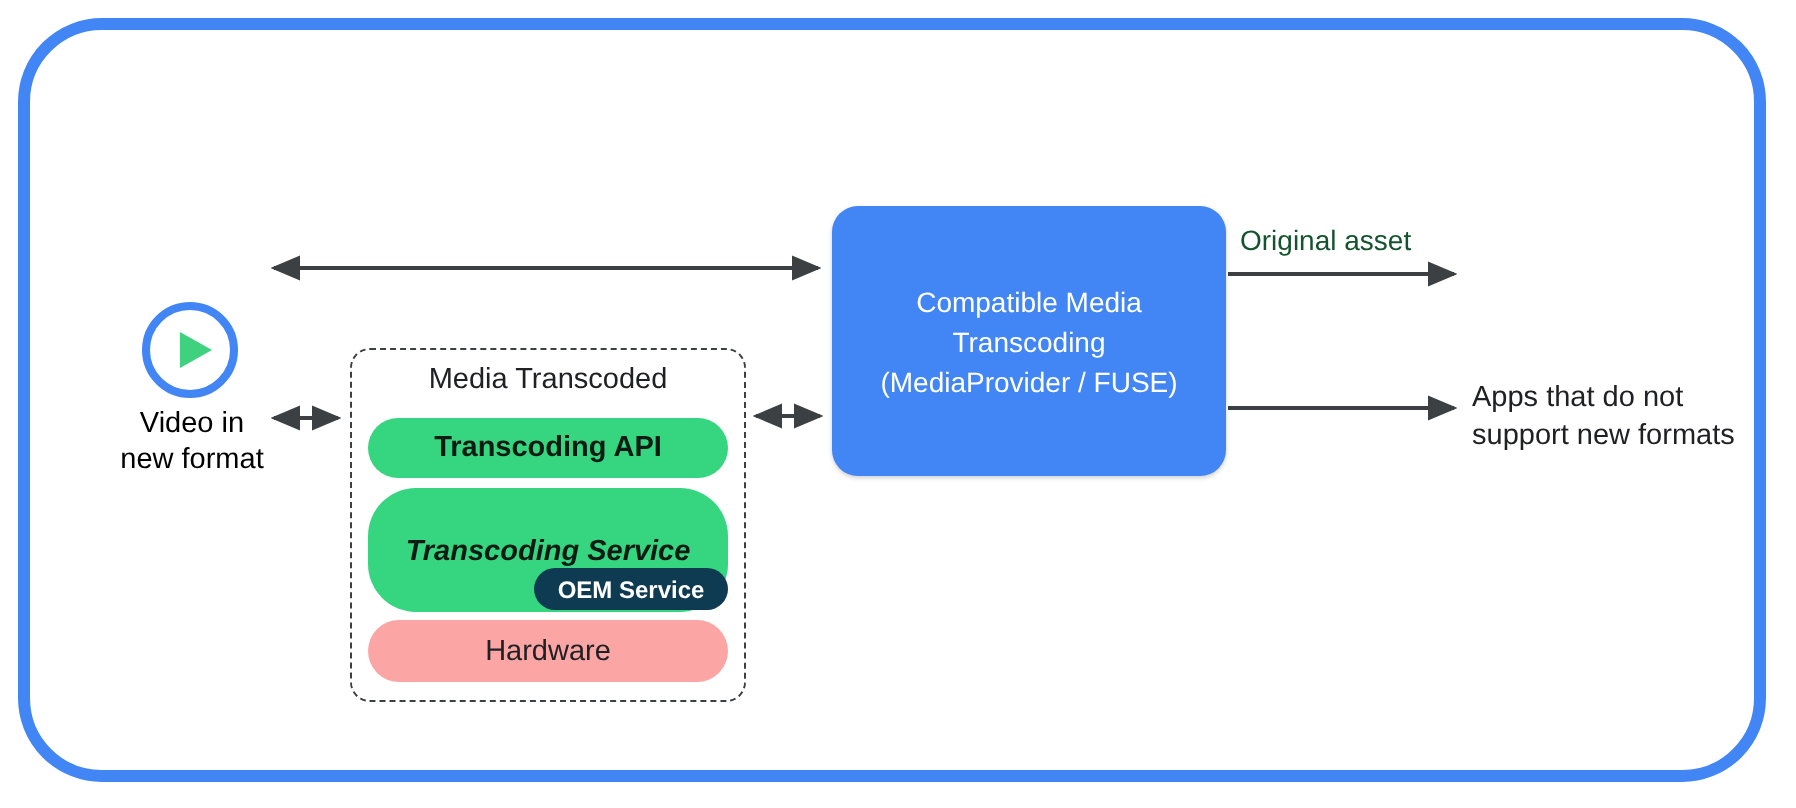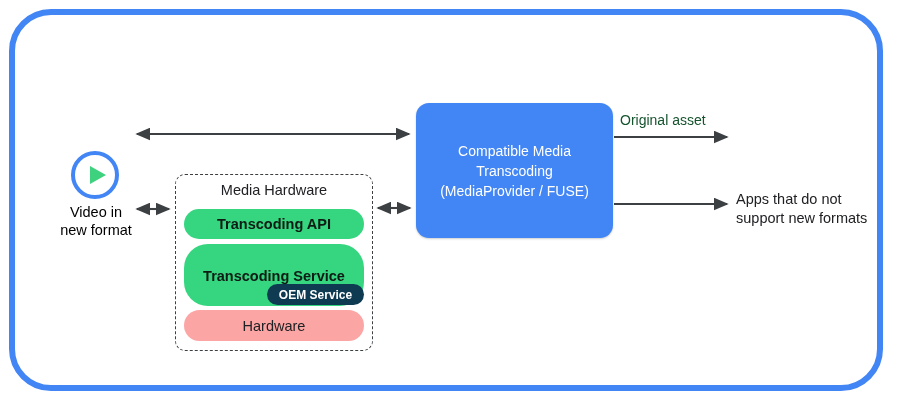--- a/index.html
+++ b/index.html
@@ -113,20 +113,21 @@
   }
   .fw-service {
     left: 184px;
     top: 244px;
     width: 180px;
     height: 62px;
     background: #35D67F;
     border-radius: 24px;
     align-items: flex-start;
     padding-top: 24px;
+    font-style: italic;
   }
   .fw-hardware {
     left: 184px;
     top: 310px;
     width: 180px;
     height: 31px;
     background: #fca5a5;
     border-radius: 22px;
     font-weight: normal;
     color: #202124;
@@ -225,21 +226,21 @@
     <line x1="614" y1="204" x2="727" y2="204" stroke="#3c4043" stroke-width="2.1" marker-end="url(#arrowEnd)"></line>
   </svg>
 
   <div class="video-icon">
     <div class="play"></div>
   </div>
   <div class="video-label">Video in
 new format</div>
 
   <div class="framework-box"></div>
-  <div class="framework-title">Media Hardware</div>
+  <div class="framework-title">Media Transcoded</div>
 
   <div class="fw-item fw-api">Transcoding API</div>
 
   <div class="fw-item fw-service">Transcoding Service</div>
 
   <div class="oem-plugin">OEM Service</div>
 
   <div class="fw-item fw-hardware">Hardware</div>
 
   <div class="cmt-box">Compatible Media

